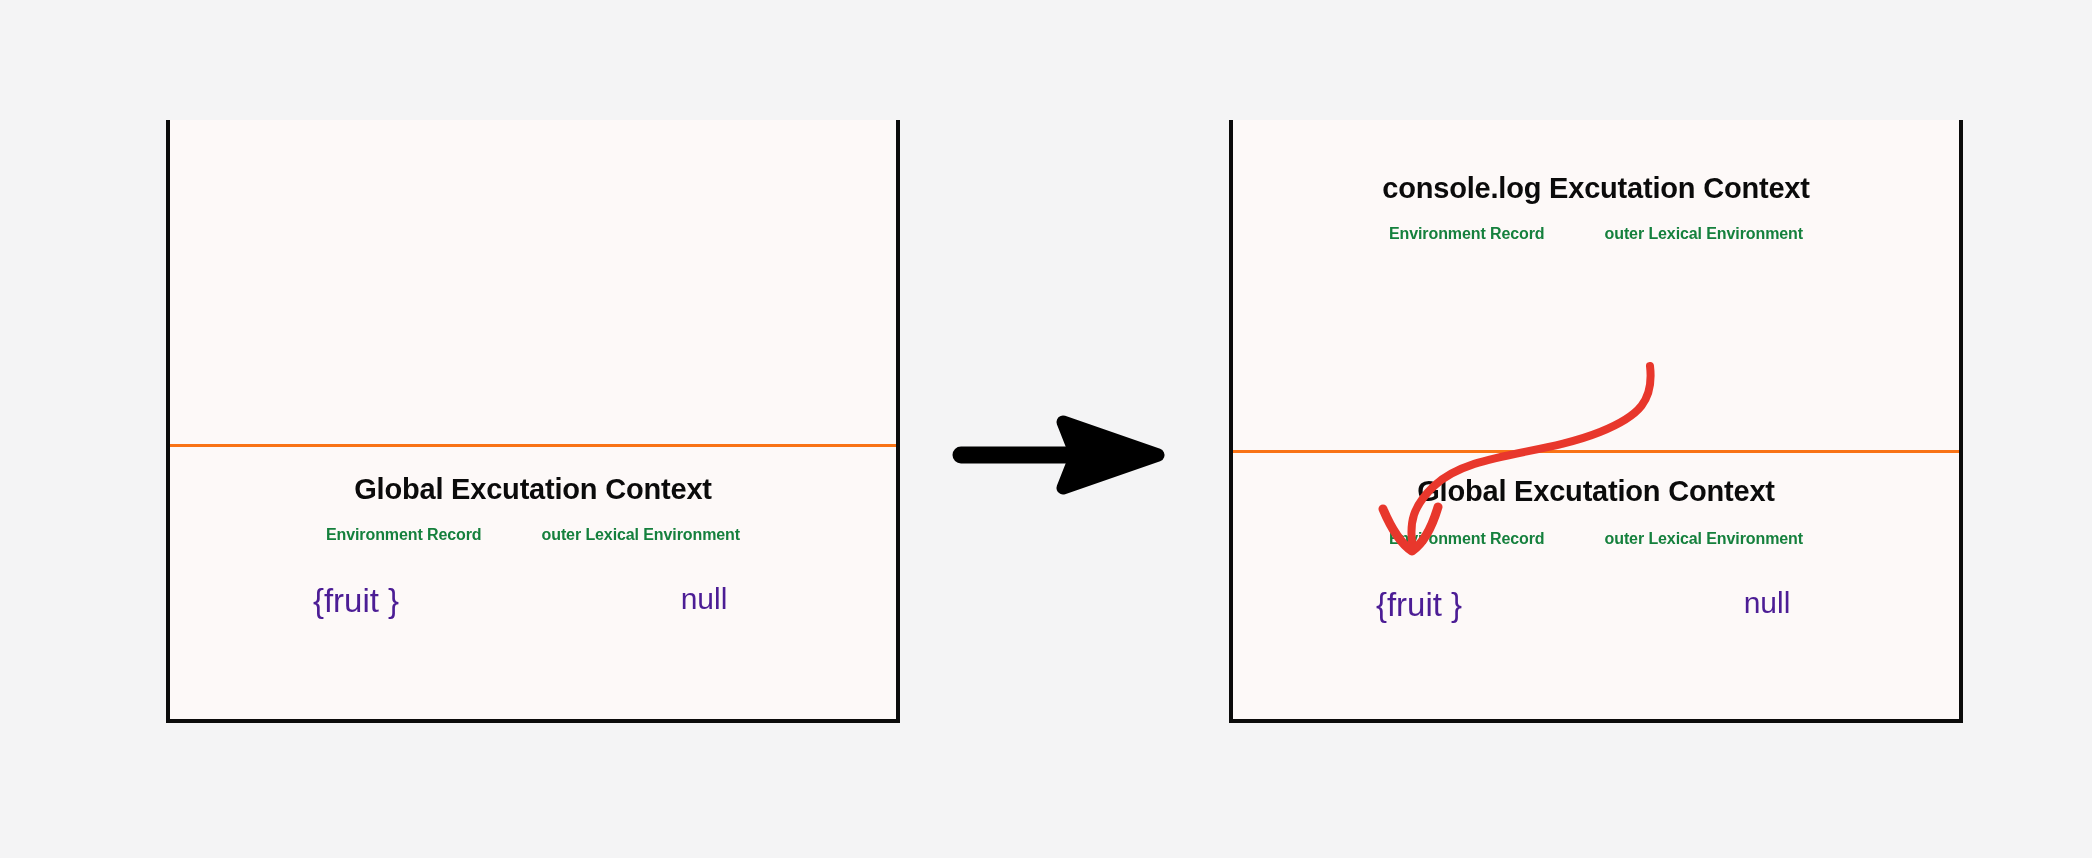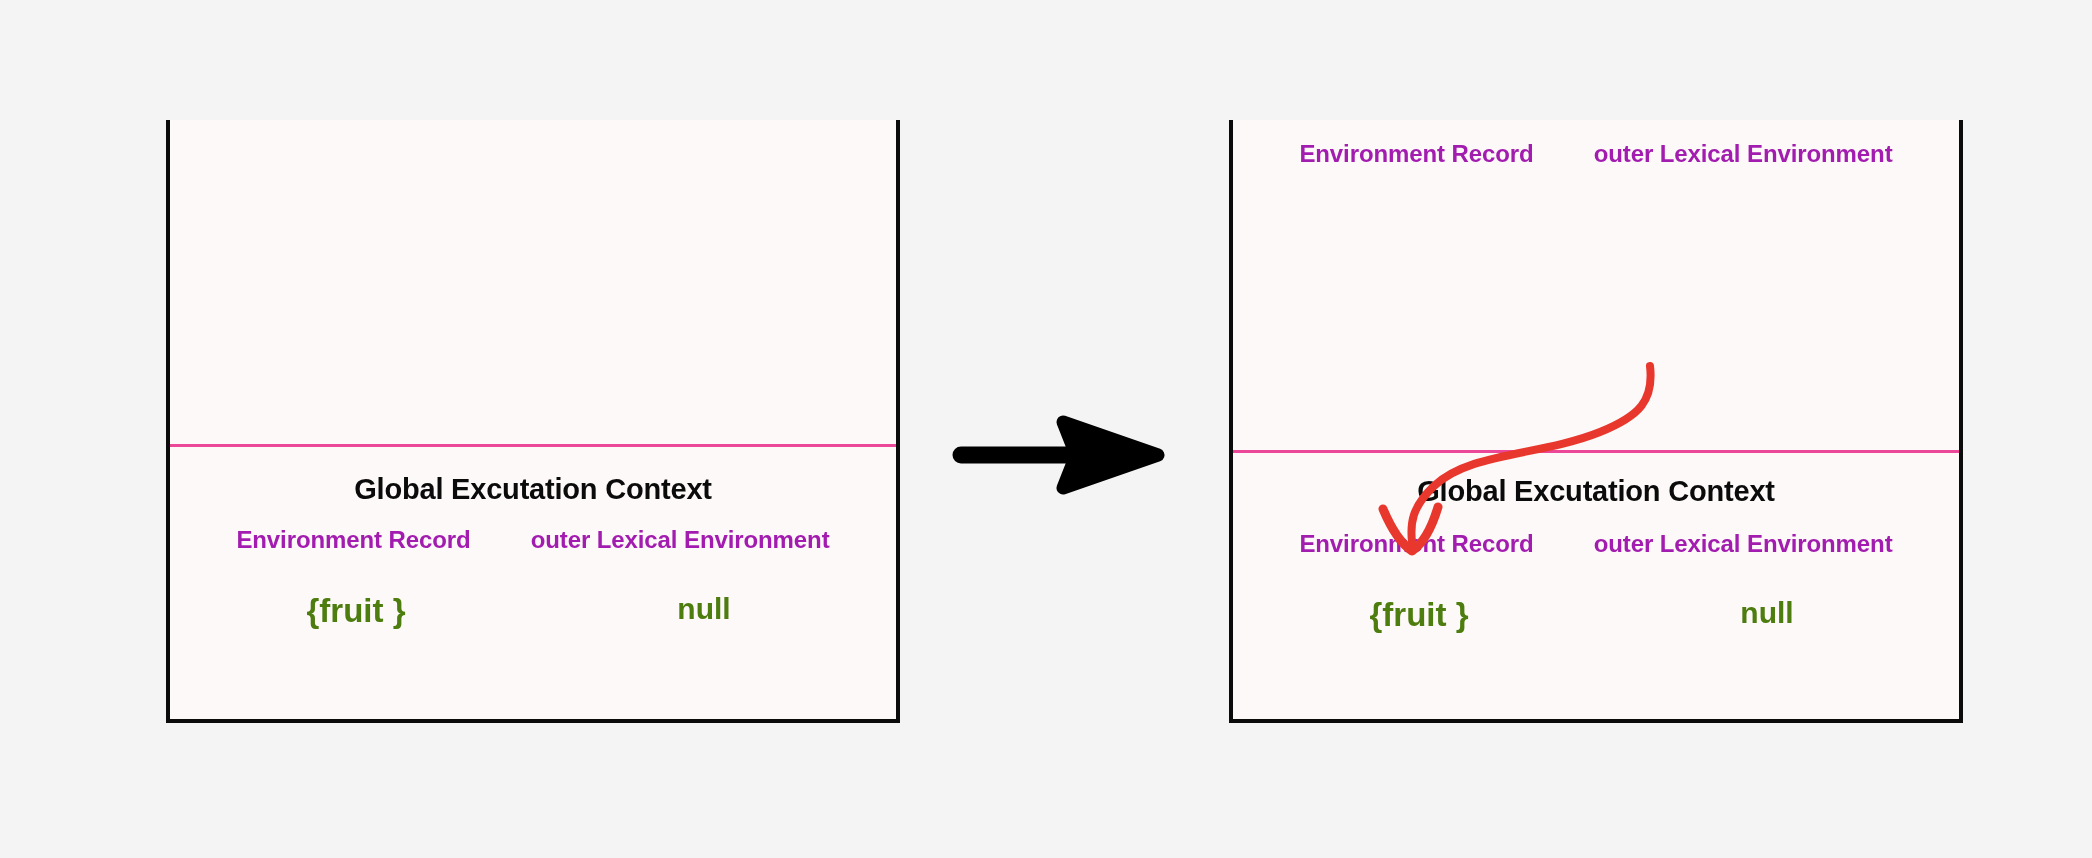--- a/index.html
+++ b/index.html
@@ -35,21 +35,21 @@
   #right-box { left: 1229px; top: 120px; width: 734px; height: 603px; }
 
   
   .frame {
     position: absolute;
     left: 0;
     right: 0;
     box-sizing: border-box;
   }
   .frame.upper { top: 0; }
-  .frame.lower { bottom: 0; border-top: 3px solid #ec4899; }
+  .frame.lower { bottom: 0; border-top: 3px solid #f97316; }
 
   #left-box  .frame.upper { height: 328px; }
   #left-box  .frame.lower { height: 275px; }
   #right-box .frame.upper { height: 334px; }
   #right-box .frame.lower { height: 269px; }
 
   .frame-title {
     text-align: center;
     font-weight: 700;
     font-size: 29px;
@@ -62,39 +62,39 @@
   #right-box .frame.upper .frame-title { margin-top: 52px; }
 
   .frame-cols {
     display: flex;
     justify-content: center;
     align-items: baseline;
     white-space: nowrap;
   }
   .col-head {
     font-weight: 700;
-    font-size: 24px;
-    color: #a21caf;
+    font-size: 16px;
+    color: #15803d;
     letter-spacing: -0.1px;
   }
   .col-head.er    { padding-right: 30px; }
   .col-head.outer { padding-left: 30px; }
 
   #left-box  .frame.lower .frame-cols { margin-top: 20px; }
   #right-box .frame.lower .frame-cols { margin-top: 22px; }
   #right-box .frame.upper .frame-cols { margin-top: 20px; }
 
   .frame-values {
     display: flex;
     white-space: nowrap;
   }
   .val {
-    font-weight: 700;
+    font-weight: 400;
     font-size: 32px;
-    color: #4d7c0f;
+    color: #4c1d95;
     text-align: center;
   }
   .val.binding { width: 300px; margin-left: 36px; font-size: 33px; }
   .val.outerval { width: 300px; margin-left: 48px; font-size: 30px; }
 
   #left-box  .frame.lower .frame-values { margin-top: 38px; }
   #right-box .frame.lower .frame-values { margin-top: 38px; }
 
   
   #arrows {
@@ -127,20 +127,21 @@
         <span class="val binding">{fruit }</span>
         <span class="val outerval">null</span>
       </div>
     </div>
 
   </div>
 
   <div class="ctx-box" id="right-box">
 
     <div class="frame upper">
+      <div class="frame-title">console.log Excutation Context</div>
       <div class="frame-cols">
         <span class="col-head er">Environment Record</span>
         <span class="col-head outer">outer Lexical Environment</span>
       </div>
     </div>
 
     <div class="frame lower">
       <div class="frame-title">Global Excutation Context</div>
       <div class="frame-cols">
         <span class="col-head er">Environment Record</span>

